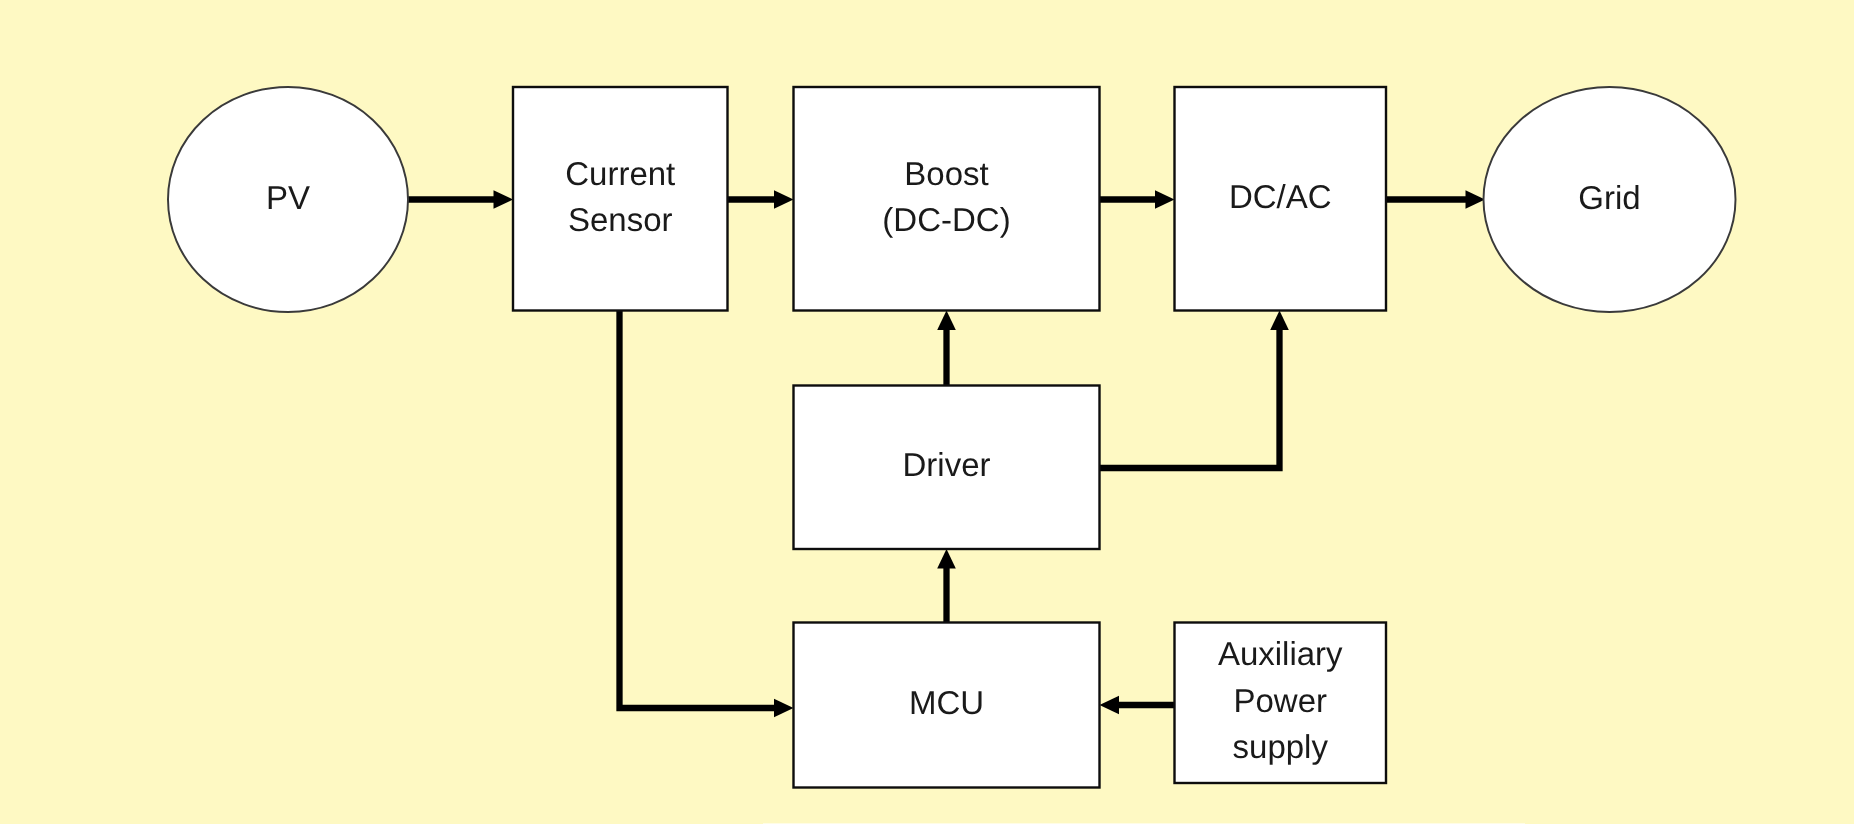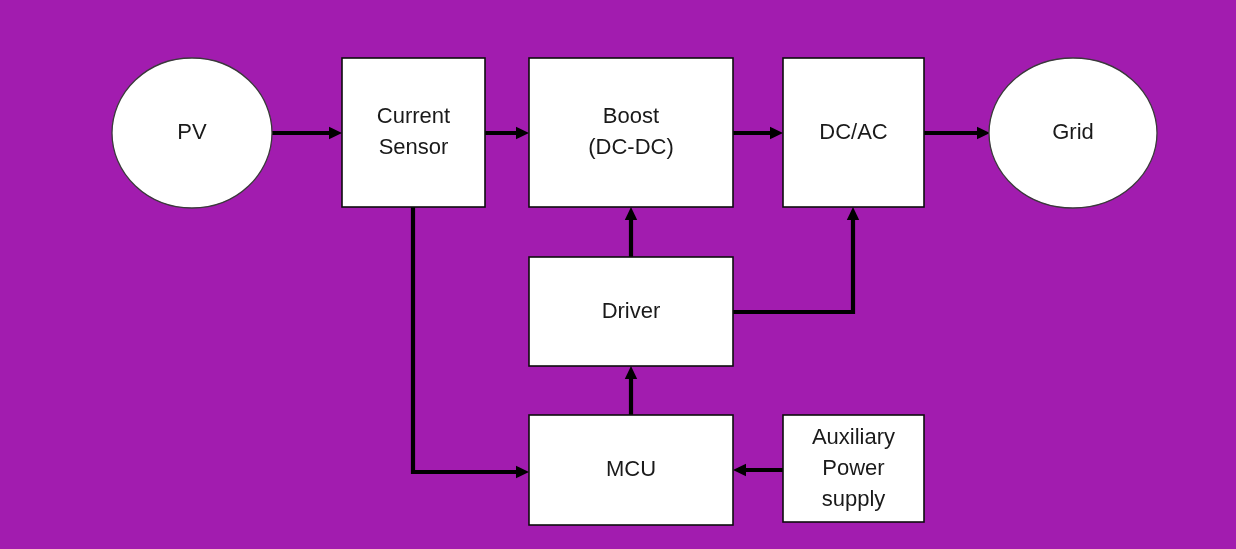--- a/index.html
+++ b/index.html
@@ -8,21 +8,21 @@
     padding: 0;
     background: #ffffff;
   }
   body {
     font-family: "Liberation Sans", sans-serif;
   }
   #diagram-root {
     position: relative;
     width: 1236px;
     height: 549px;
-    background: #a21caf;
+    background: #fef9c3;
     overflow: hidden;
   }
   #diagram-svg {
     position: absolute;
     left: 0;
     top: 0;
     width: 1236px;
     height: 549px;
   }
   .node-label {

